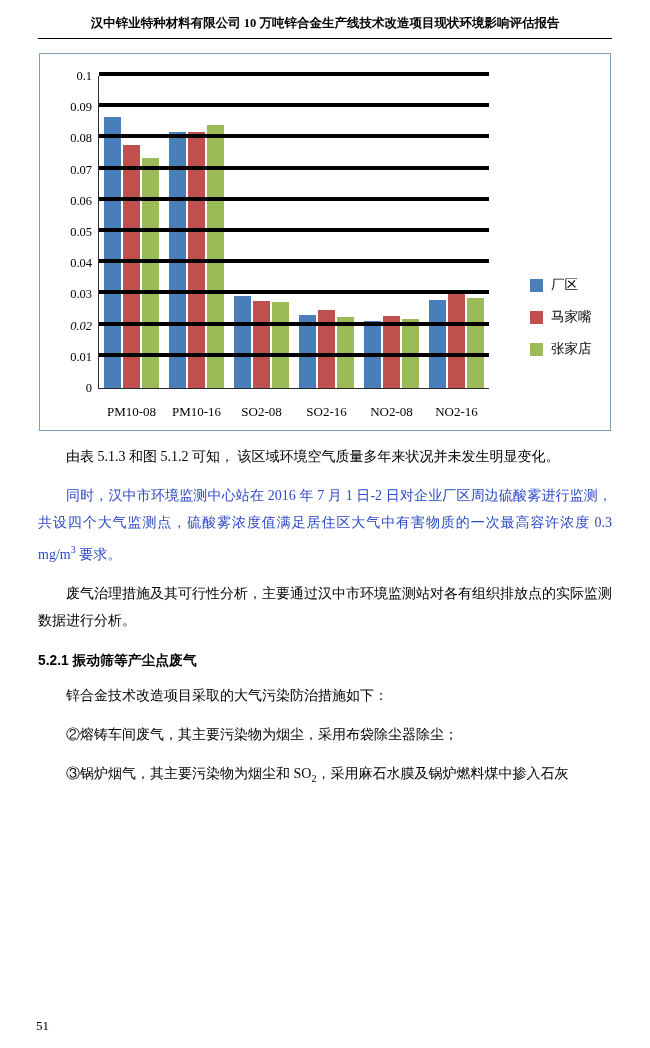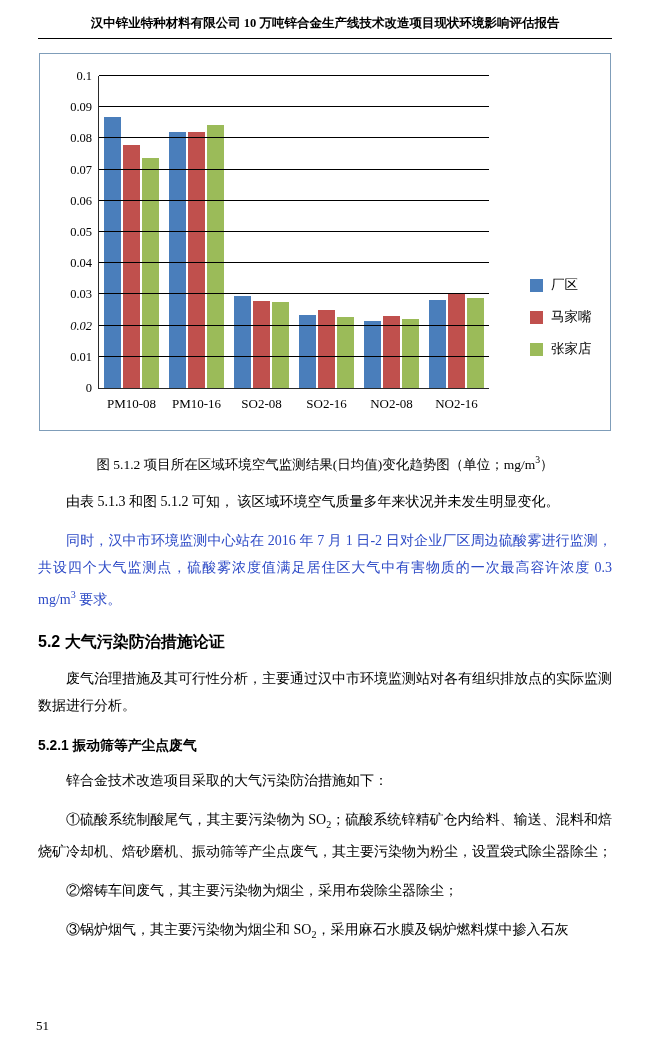--- a/index.html
+++ b/index.html
@@ -56,21 +56,21 @@
     width: 390px;
     height: 312px;
     border-left: 1.5px solid #2a2a2a;
     border-bottom: 1.5px solid #2a2a2a;
     box-sizing: content-box;
   }
   .gridline {
     position: absolute;
     left: 0;
     width: 100%;
-    border-top: 1px solid #000000;
+    border-top: 4px solid #000000;
   }
   .ytick-label {
     position: absolute;
     right: 100%;
     transform: translateY(-50%);
     padding-right: 7px;
     font-size: 12.5px;
     font-family: "Liberation Serif", serif;
     white-space: nowrap;
   }
@@ -90,21 +90,21 @@
   }
   .bar {
     width: 17px;
   }
   .xtick-label {
     position: absolute;
     top: 100%;
     left: 0;
     width: 100%;
     text-align: center;
-    padding-top: 8px;
+    padding-top: 16px;
     font-size: 13px;
   }
   .legend {
     position: absolute;
     left: 470px;
     top: 222px;
     font-size: 13.5px;
   }
   .legend-row {
     display: flex;
@@ -254,41 +254,34 @@
             <span>马家嘴</span>
           </div>
           <div class="legend-row">
             <span class="legend-swatch" style="background: rgb(155, 187, 89);"></span>
             <span>张家店</span>
           </div>
         </div>
     </div>
   </div>
 
-  <div class="caption">
-    <span>图 5.1.2    项目所在区域环境空气监测结果(日均值)变化趋势图（单位；mg/m</span><sup>3</sup><span>）</span>
-  </div>
 
   <p class="body indent">由表 5.1.3 和图 5.1.2 可知，  该区域环境空气质量多年来状况并未发生明显变化。</p>
 
   <p class="body indent blue">
     <span>同时，汉中市环境监测中心站在 2016 年 7 月 1 日-2 日对企业厂区周边硫酸雾进行监测，共设四个大气监测点，硫酸雾浓度值满足居住区大气中有害物质的一次最高容许浓度 0.3 mg/m</span><sup>3</sup><span> 要求。</span>
   </p>
 
-  <h2 class="sec">5.2  大气污染防治措施论证</h2>
 
   <p class="body indent">废气治理措施及其可行性分析，主要通过汉中市环境监测站对各有组织排放点的实际监测数据进行分析。</p>
 
   <h3 class="sub">5.2.1 振动筛等产尘点废气</h3>
 
   <p class="body indent">锌合金技术改造项目采取的大气污染防治措施如下：</p>
 
-  <p class="body indent">
-    <span>①硫酸系统制酸尾气，其主要污染物为 SO</span><sub>2</sub><span>；硫酸系统锌精矿仓内给料、输送、混料和焙烧矿冷却机、焙砂磨机、振动筛等产尘点废气，其主要污染物为粉尘，设置袋式除尘器除尘；</span>
-  </p>
 
   <p class="body indent">②熔铸车间废气，其主要污染物为烟尘，采用布袋除尘器除尘；</p>
 
   <p class="body indent">
     <span>③锅炉烟气，其主要污染物为烟尘和 SO</span><sub>2</sub><span>，采用麻石水膜及锅炉燃料煤中掺入石灰</span>
   </p>
 
   <div class="pagenum">51</div>
 </div>
 

